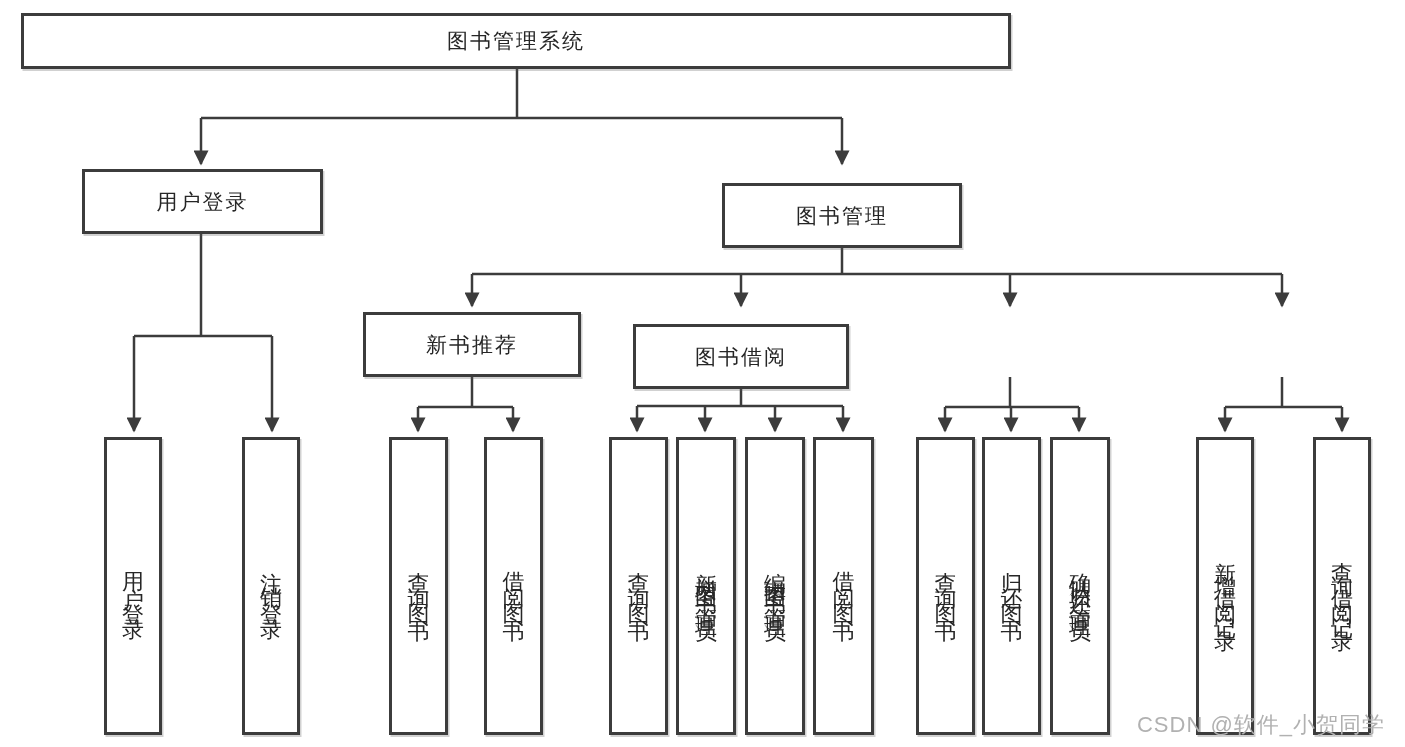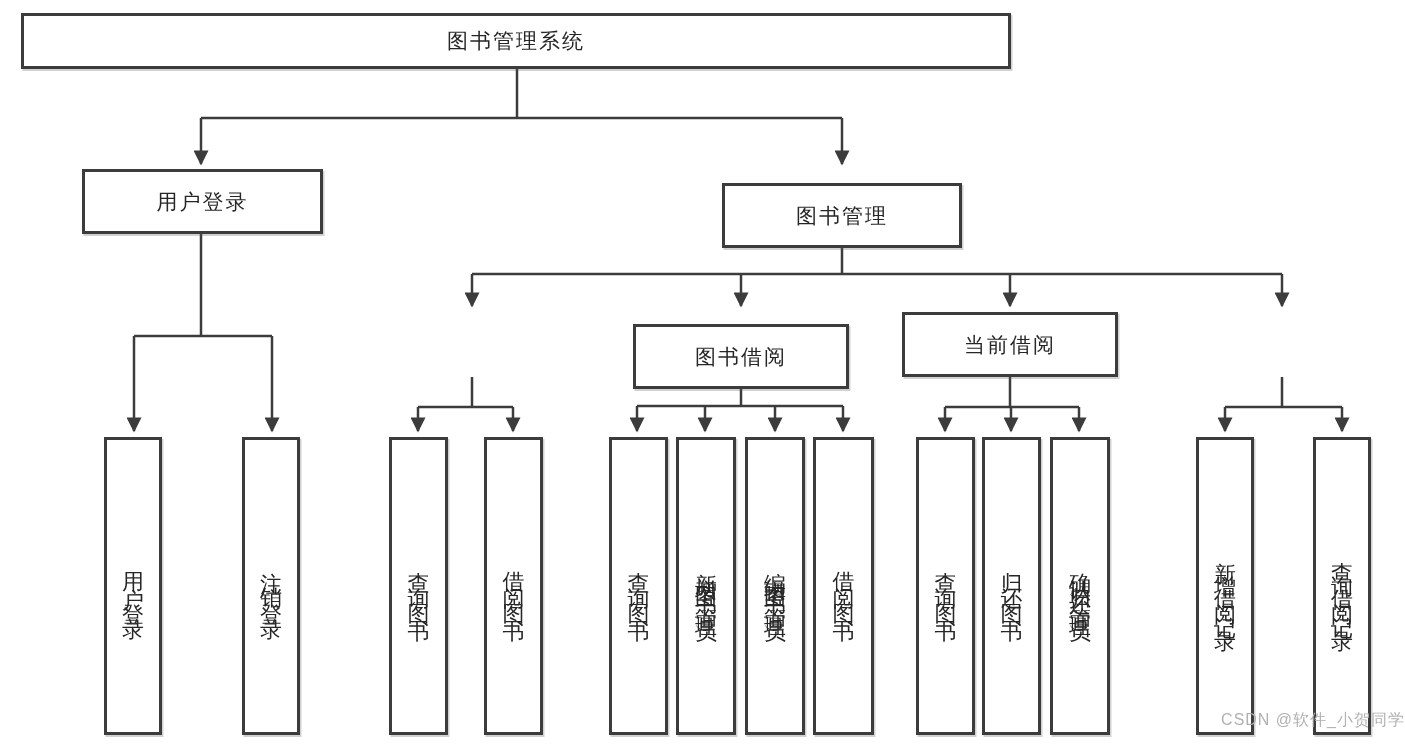--- a/index.html
+++ b/index.html
@@ -17,22 +17,22 @@
   }
   .hbox span{font-size:21px;letter-spacing:2px;white-space:nowrap;}
   .leaf span{
     writing-mode:vertical-rl;text-orientation:mixed;
     font-size:22px;line-height:1;white-space:nowrap;
   }
   .ls16 span{letter-spacing:16px;}
   .ls14 span{letter-spacing:14px;}
   .ls8 span{letter-spacing:7px;}
   .watermark{
-    position:absolute;top:710px;right:0;z-index:5;
-    font-size:16px;color:#b1b1b1;letter-spacing:1px;white-space:nowrap;
+    position:absolute;top:710px;right:20px;z-index:5;
+    font-size:22px;color:#b1b1b1;letter-spacing:1px;white-space:nowrap;
   }
 </style>
 </head>
 <body>
 
 <div class="canvas">
 
   <svg class="wires" width="1405" height="747" viewBox="0 0 1405 747">
     <defs>
       <marker id="ah" viewBox="0 0 10 10" refX="9" refY="5" markerWidth="8" markerHeight="6" orient="auto-start-reverse">
@@ -75,25 +75,25 @@
     <span>图书管理系统</span>
   </div>
 
   <div class="box hbox" style="left:82px;top:169px;width:241px;height:65px">
     <span>用户登录</span>
   </div>
   <div class="box hbox" style="left:722px;top:183px;width:240px;height:65px">
     <span>图书管理</span>
   </div>
 
+  <div class="box hbox" style="left:363px;top:312px;width:218px;height:65px">
+    <span>新书推荐</span>
+  </div>
   <div class="box hbox" style="left:633px;top:324px;width:216px;height:65px">
     <span>图书借阅</span>
-  </div>
-  <div class="box hbox" style="left:902px;top:312px;width:216px;height:65px">
-    <span>当前借阅</span>
   </div>
 
   <div class="box leaf ls16" style="left:104px;top:437px;width:58px;height:298px">
     <span>用户登录</span>
   </div>
   <div class="box leaf ls16" style="left:242px;top:437px;width:58px;height:298px">
     <span>注销登录</span>
   </div>
 
   <div class="box leaf ls16" style="left:389px;top:437px;width:59px;height:298px">

